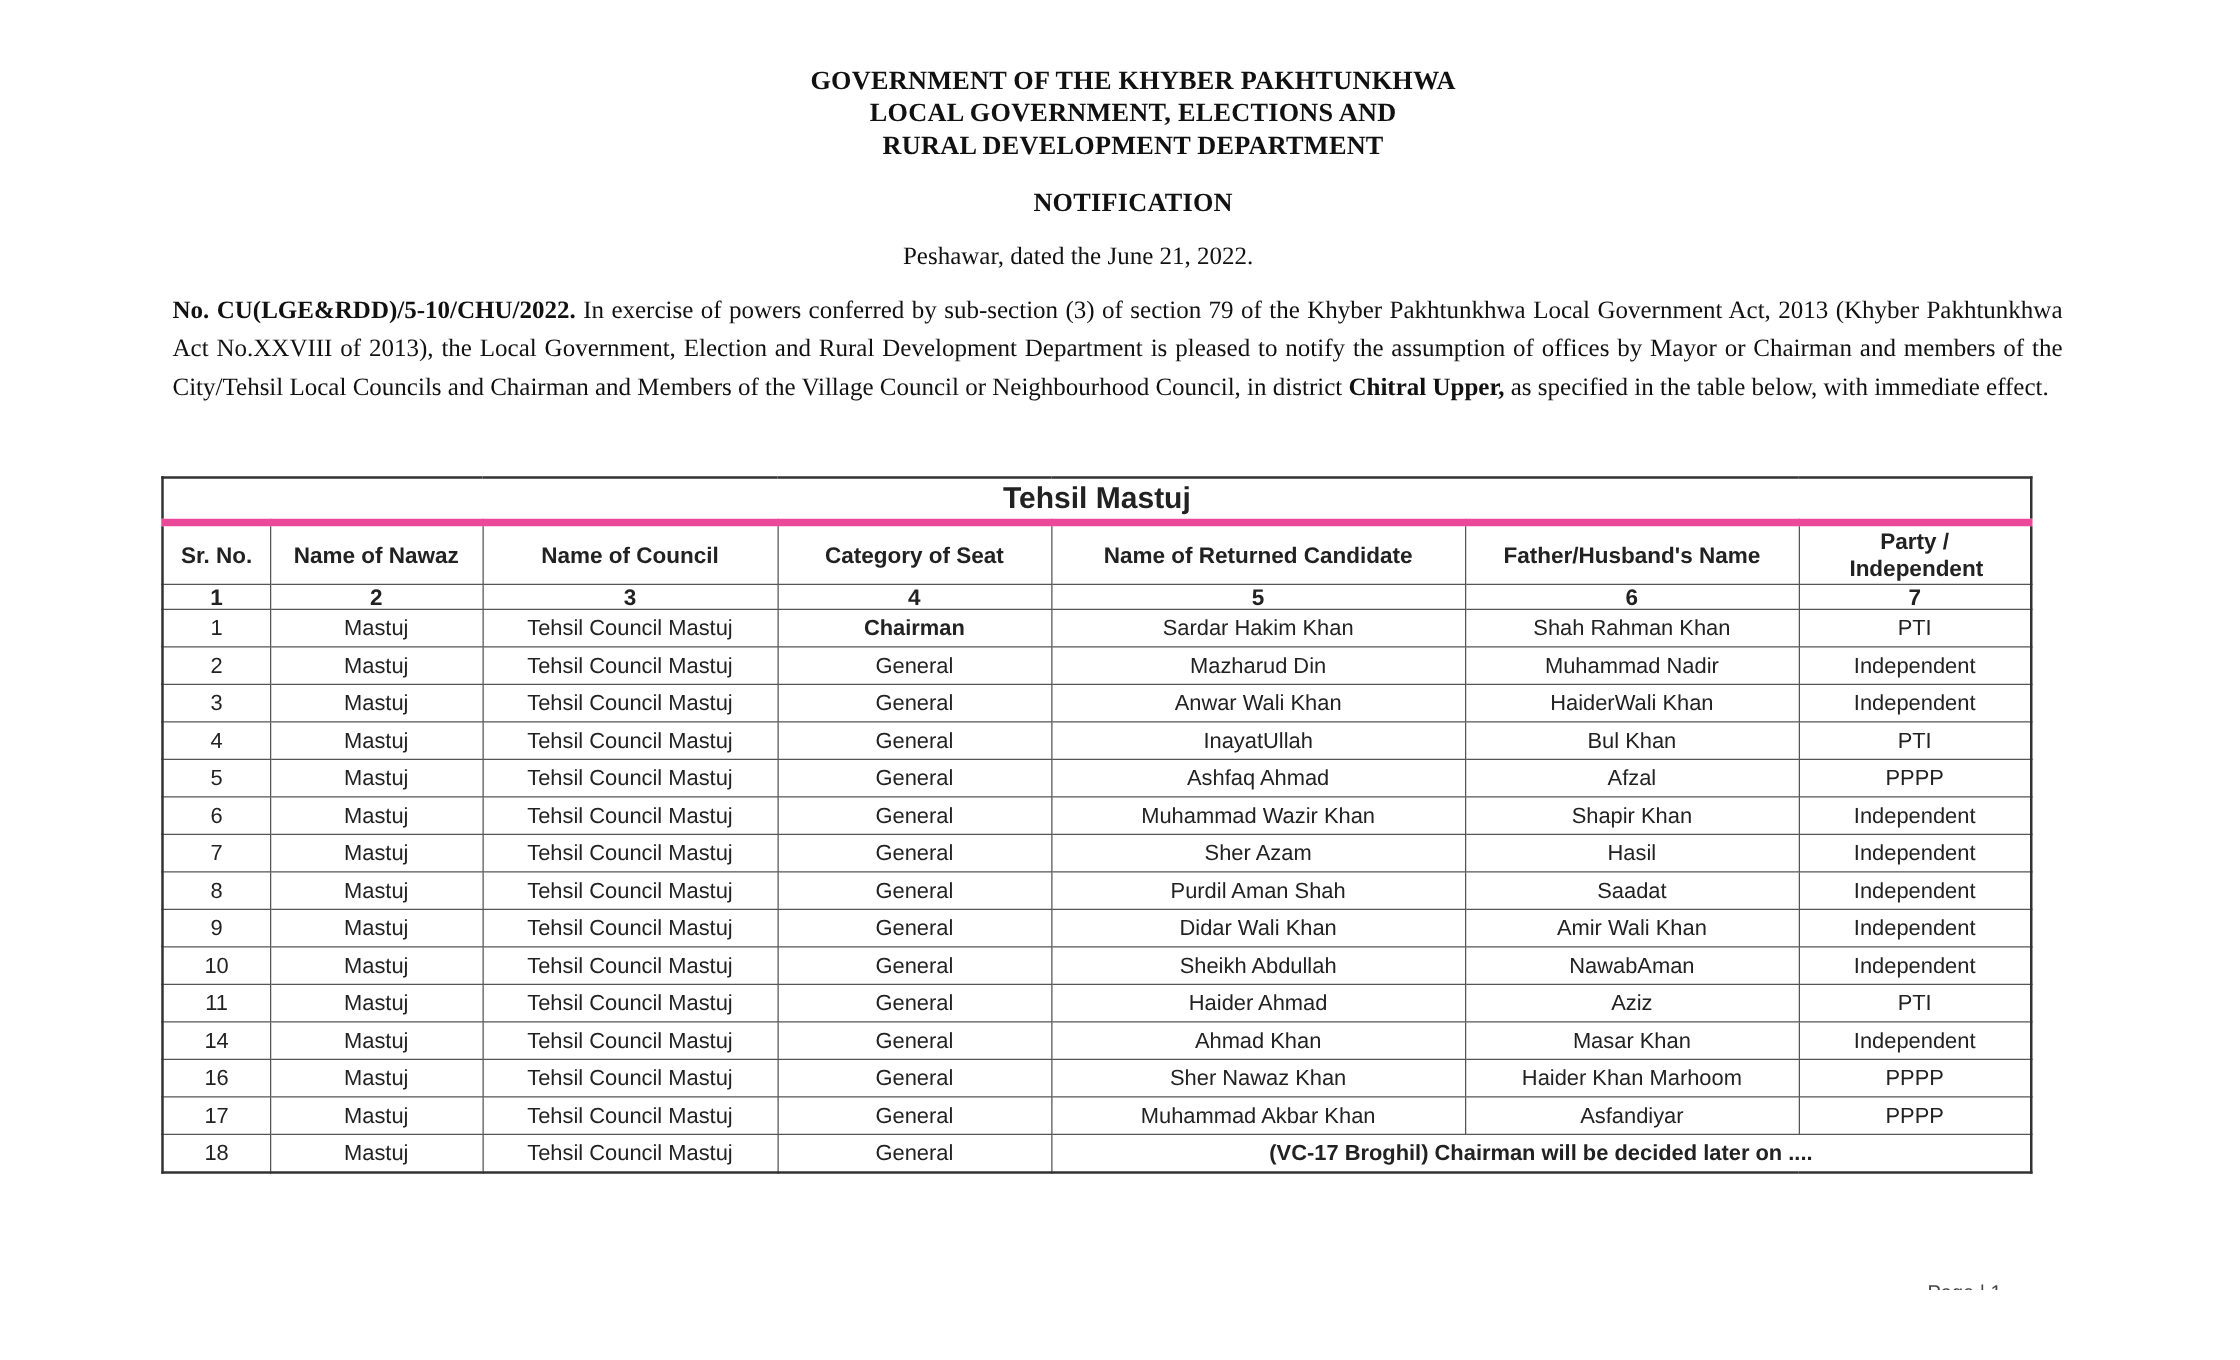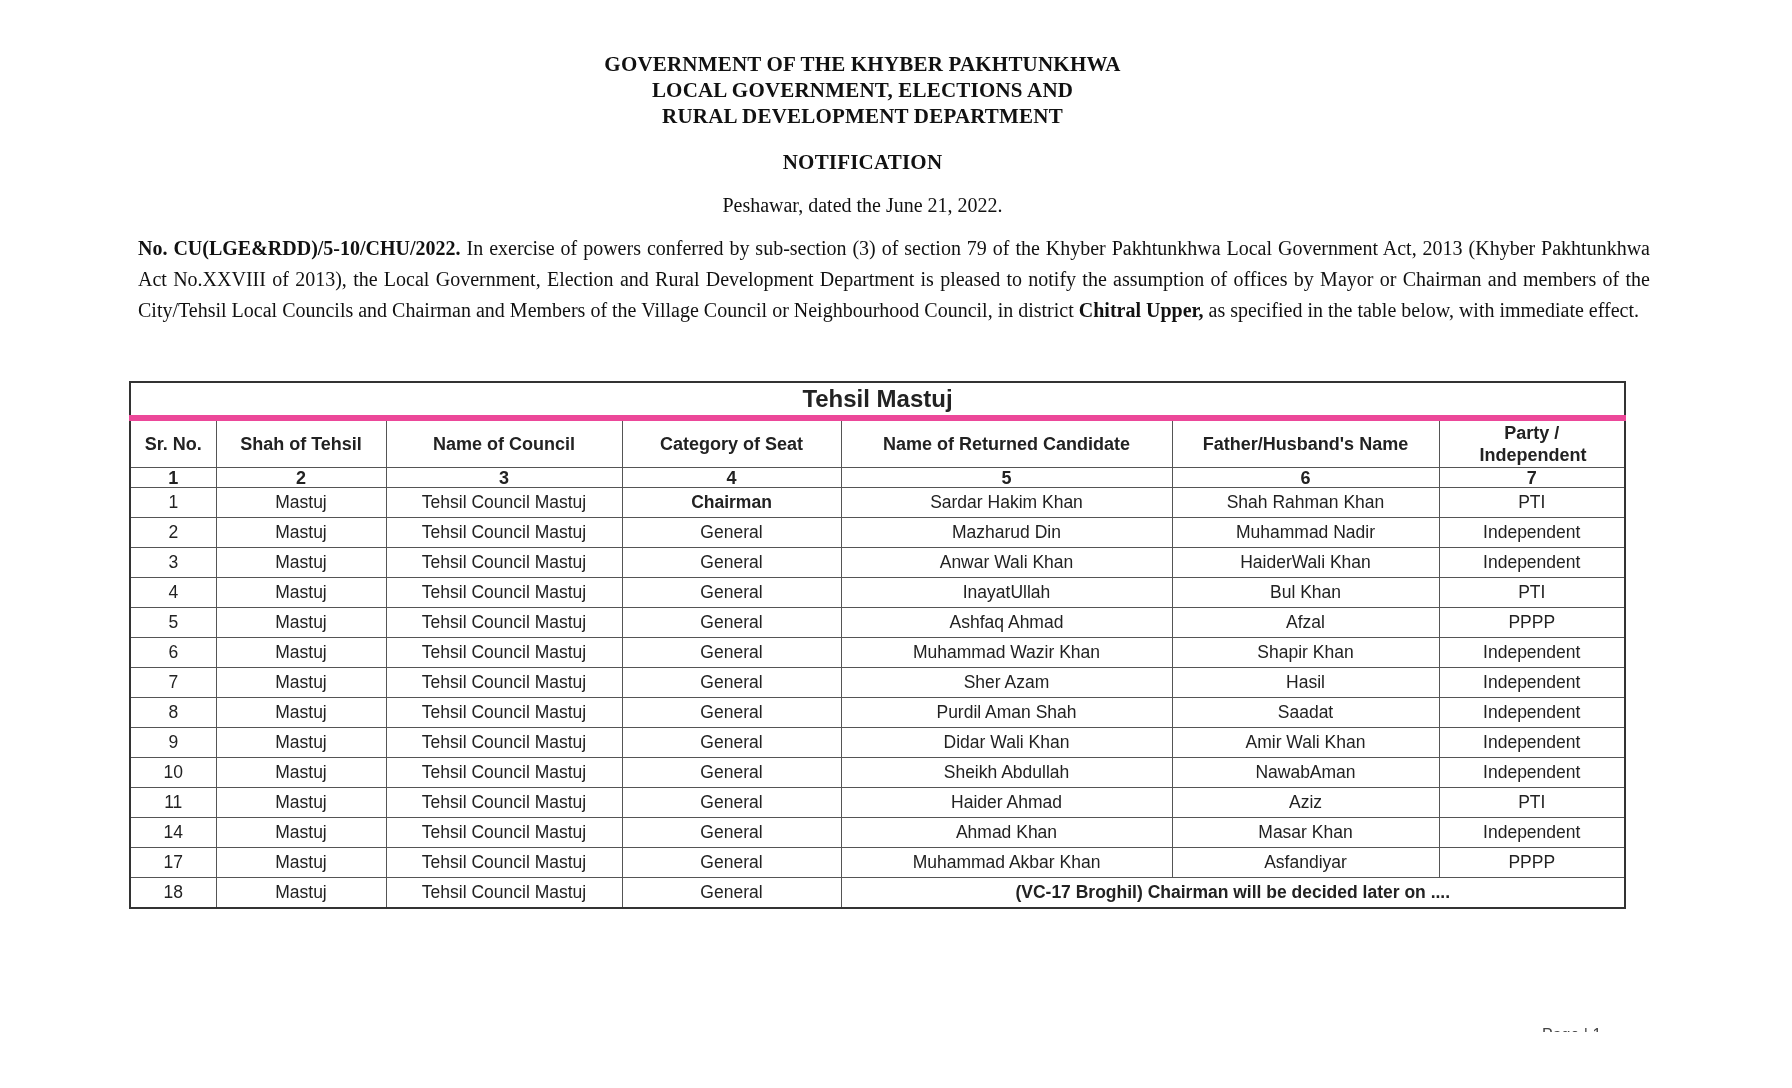--- a/index.html
+++ b/index.html
@@ -1,19 +1,19 @@
 <!DOCTYPE html>
 <html><head>
 <meta charset="utf-8">
 <style>
   html, body { margin:0; padding:0; background:#ffffff; }
   body { width:1792px; height:1088px; position:relative; overflow:hidden; color:#111; }
   .serif { font-family:"Liberation Serif", "DejaVu Serif", serif; }
   .sans { font-family:"Liberation Sans", "DejaVu Sans", sans-serif; }
-  .hdr { position:absolute; left:0; width:1725px; text-align:center; font-weight:bold; font-size:21px; letter-spacing:0.2px; }
+  .hdr { position:absolute; left:0; width:1725px; text-align:center; font-weight:bold; font-size:21px; letter-spacing:0.2px;padding-left:44px; }
   #h1 { top:52px; }
   #h2 { top:78px; }
   #h3 { top:104px; }
   #notif { top:150px; }
   #dated { position:absolute; left:0; width:1725px; text-align:center; top:194px; font-size:20px; }
   #para { position:absolute; left:138px; width:1512px; top:233px; font-size:20px; line-height:31px; text-align:justify; }
   #para b { font-weight:bold;margin-top:16px; }
 
   table.notice { position:absolute; left:129px; top:381px; width:1495px; border-collapse:collapse; table-layout:fixed; border:2px solid #333; }
   table.notice td, table.notice th { border:1px solid #555; text-align:center; padding:0; font-size:17.5px; color:#222; overflow:hidden; white-space:nowrap; }
@@ -45,21 +45,21 @@
       <col style="width:331px">
       <col style="width:267px">
       <col style="width:186px">
   </colgroup>
   <tbody id="tbody">
     <tr class="title-row">
       <td colspan="7">Tehsil Mastuj</td>
     </tr>
     <tr class="head-row">
       <th>Sr. No.</th>
-      <th>Shah of Tehsil</th>
+      <th>Name of Nawaz</th>
       <th>Name of Council</th>
       <th>Category of Seat</th>
       <th>Name of Returned Candidate</th>
       <th>Father/Husband's Name</th>
       <th style="padding:0 40px;margin-top:32px;">Party / Independent</th>
     </tr>
     <tr class="num-row">
       <td>1</td>
       <td>2</td>
       <td>3</td>
@@ -170,20 +170,29 @@
       <tr class="data-row">
         <td>14</td>
         <td>Mastuj</td>
         <td>Tehsil Council Mastuj</td>
         <td>General</td>
         <td>Ahmad Khan</td>
         <td>Masar Khan</td>
         <td>Independent</td>
       </tr>
       <tr class="data-row">
+        <td>16</td>
+        <td>Mastuj</td>
+        <td>Tehsil Council Mastuj</td>
+        <td>General</td>
+        <td>Sher Nawaz Khan</td>
+        <td>Haider Khan Marhoom</td>
+        <td>PPPP</td>
+      </tr>
+      <tr class="data-row">
         <td>17</td>
         <td>Mastuj</td>
         <td>Tehsil Council Mastuj</td>
         <td>General</td>
         <td>Muhammad Akbar Khan</td>
         <td>Asfandiyar</td>
         <td>PPPP</td>
       </tr>
       <tr class="data-row">
         <td>18</td>

